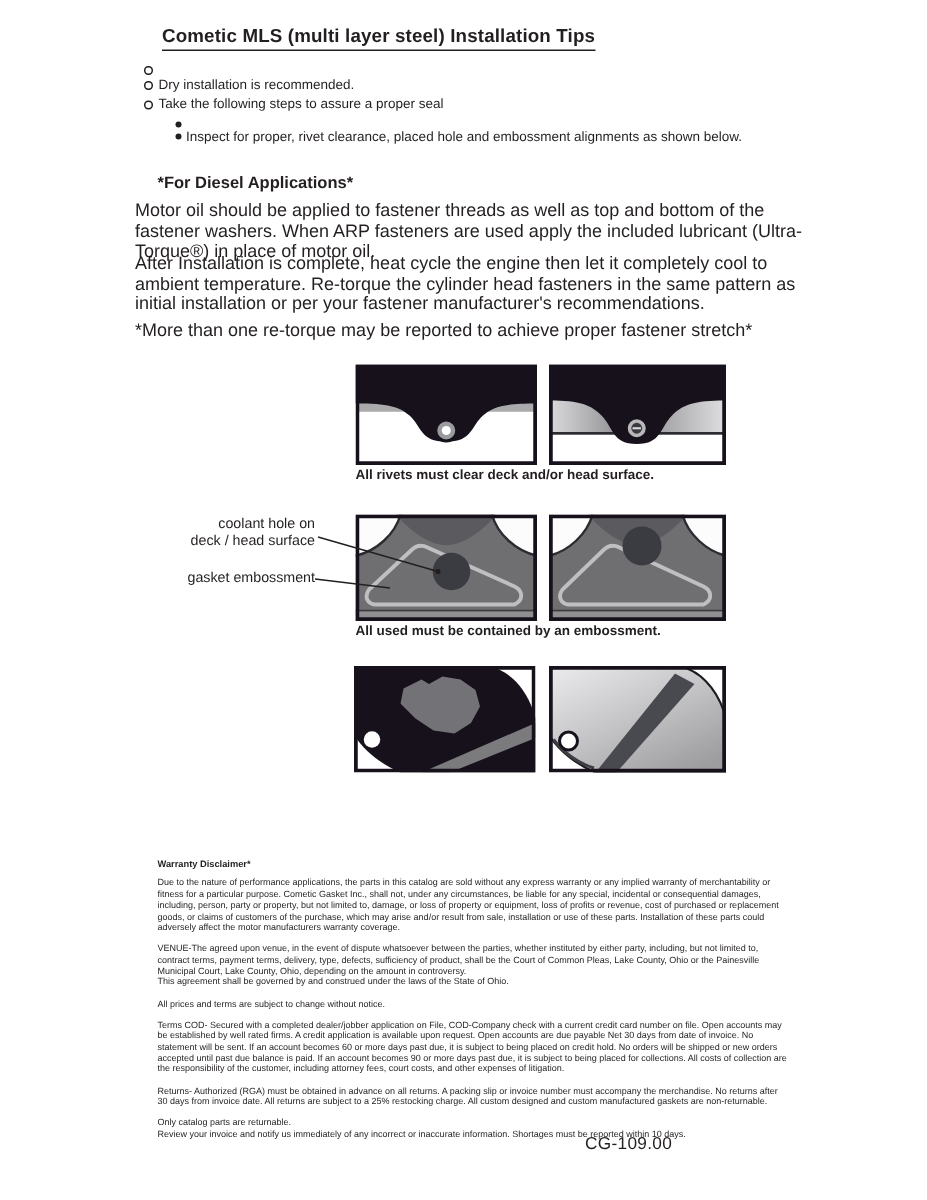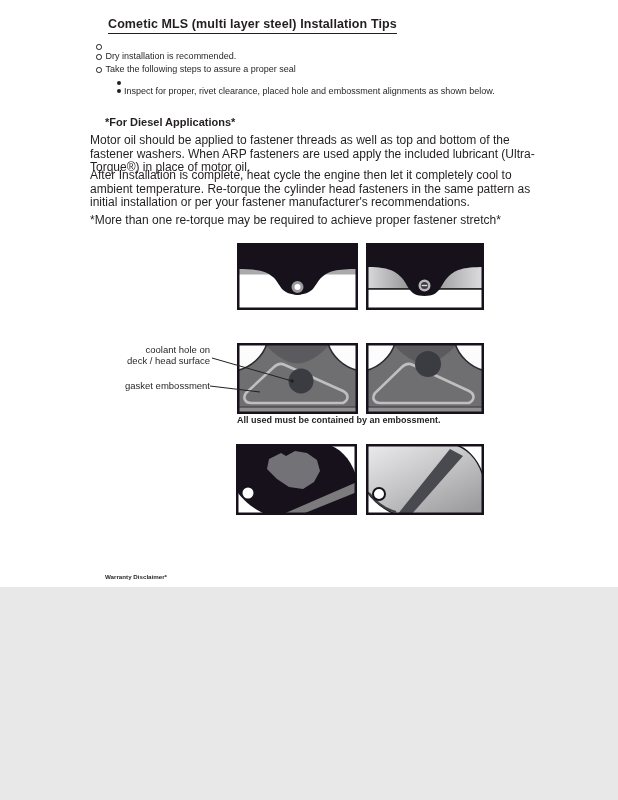--- a/index.html
+++ b/index.html
@@ -1,17 +1,17 @@
 <!DOCTYPE html>
 <html><head>
 <meta charset="utf-8">
 <style>
   html,body { margin:0; padding:0; background:#e8e8e8; }
   .page {
-    position:relative; width:618px; height:587px; margin:0 auto;
+    position:relative; width:618px; height:800px; margin:0 auto;
     background:#ffffff; overflow:hidden;
     font-family:"Liberation Sans", sans-serif; color:#231f20;
     -webkit-font-smoothing:antialiased;
   }
   .title {
     position:absolute; left:108px; top:17px; margin:0;
     font-size:12.5px; font-weight:bold; letter-spacing:0.1px;
     border-bottom:1.6px solid #231f20; padding-bottom:2px;
   }
   .tips { position:absolute; left:96px; top:40px; width:480px; }
@@ -66,21 +66,21 @@
     </div>
     <div class="tip sub">
       <span class="fb"></span>
       <span>Inspect for proper, rivet clearance, placed hole and embossment alignments as shown below.</span>
     </div>
   </div>
 
   <h2 class="diesel-h">*For Diesel Applications*</h2>
   <p class="para p1">Motor oil should be applied to fastener threads as well as top and bottom of the fastener washers. When ARP fasteners are used apply the included lubricant (Ultra-Torque®) in place of motor oil.</p>
   <p class="para p2">After Installation is complete, heat cycle the engine then let it completely cool to ambient temperature. Re-torque the cylinder head fasteners in the same pattern as initial installation or per your fastener manufacturer's recommendations.</p>
-  <p class="para p3">*More than one re-torque may be required to achieve proper fastener stretch*</p>
+  <p class="para p3">*More than one re-torque may be reported to achieve proper fastener stretch*</p>
 
   <div class="dlabel" style="left:237px; top:228px; width:121px;">RIGHT</div>
   <div class="dlabel" style="left:366px; top:228px; width:118px;">WRONG</div>
 
   <div class="dbox" style="left:237px; top:243px; width:121px; height:67px;">
     <svg viewBox="0 0 121 67">
       <rect width="121" height="67" fill="#ffffff"></rect>
       <rect x="2" y="25" width="117" height="6.5" fill="#aaaaac"></rect>
       <path d="M0,0 H121 V26 C99,26 92,28 85,34 C77,41 78,51.5 60.5,51.5 C43,51.5 44,41 36,34 C29,28 22,26 0,26 Z" fill="#17111c"></path>
       <circle cx="60.5" cy="44" r="7" fill="#9b9b9d" stroke="#17111c" stroke-width="2"></circle>
@@ -102,20 +102,21 @@
       <rect x="2" y="24" width="114" height="22" fill="url(#gradBand)"></rect>
       <rect x="2" y="45" width="114" height="1.8" fill="#2c2c30"></rect>
       <path d="M0,0 H118 V24 C96,24 89,27 82,34 C74,42 75,53 58.5,53 C42,53 43,42 35,34 C28,27 21,24 0,24 Z" fill="#17111c"></path>
       <circle cx="58.5" cy="42.5" r="7" fill="#b8b8ba" stroke="#17111c" stroke-width="2"></circle>
       <circle cx="58.5" cy="42.5" r="3.6" fill="#3a3a40"></circle>
       <rect x="55.7" y="41.8" width="5.6" height="1.4" fill="#d9d9db"></rect>
       <rect x="1.25" y="1.25" width="115.5" height="64.5" fill="none" stroke="#17111c" stroke-width="2.5"></rect>
     </svg>
   </div>
 
+  <div class="dcap" style="left:237px; top:311px;">All rivets must clear deck and/or head surface.</div>
 
   <div class="dlabel" style="left:237px; top:329px; width:121px;">RIGHT</div>
   <div class="dlabel" style="left:366px; top:329px; width:118px;">WRONG</div>
 
   <div class="callout preline" style="top:344px;">coolant hole on
 deck / head surface</div>
   <div class="callout" style="top:380px;">gasket embossment</div>
 
   <div class="dbox" style="left:237px; top:343px; width:121px; height:71px;">
     <svg viewBox="0 0 121 71">

